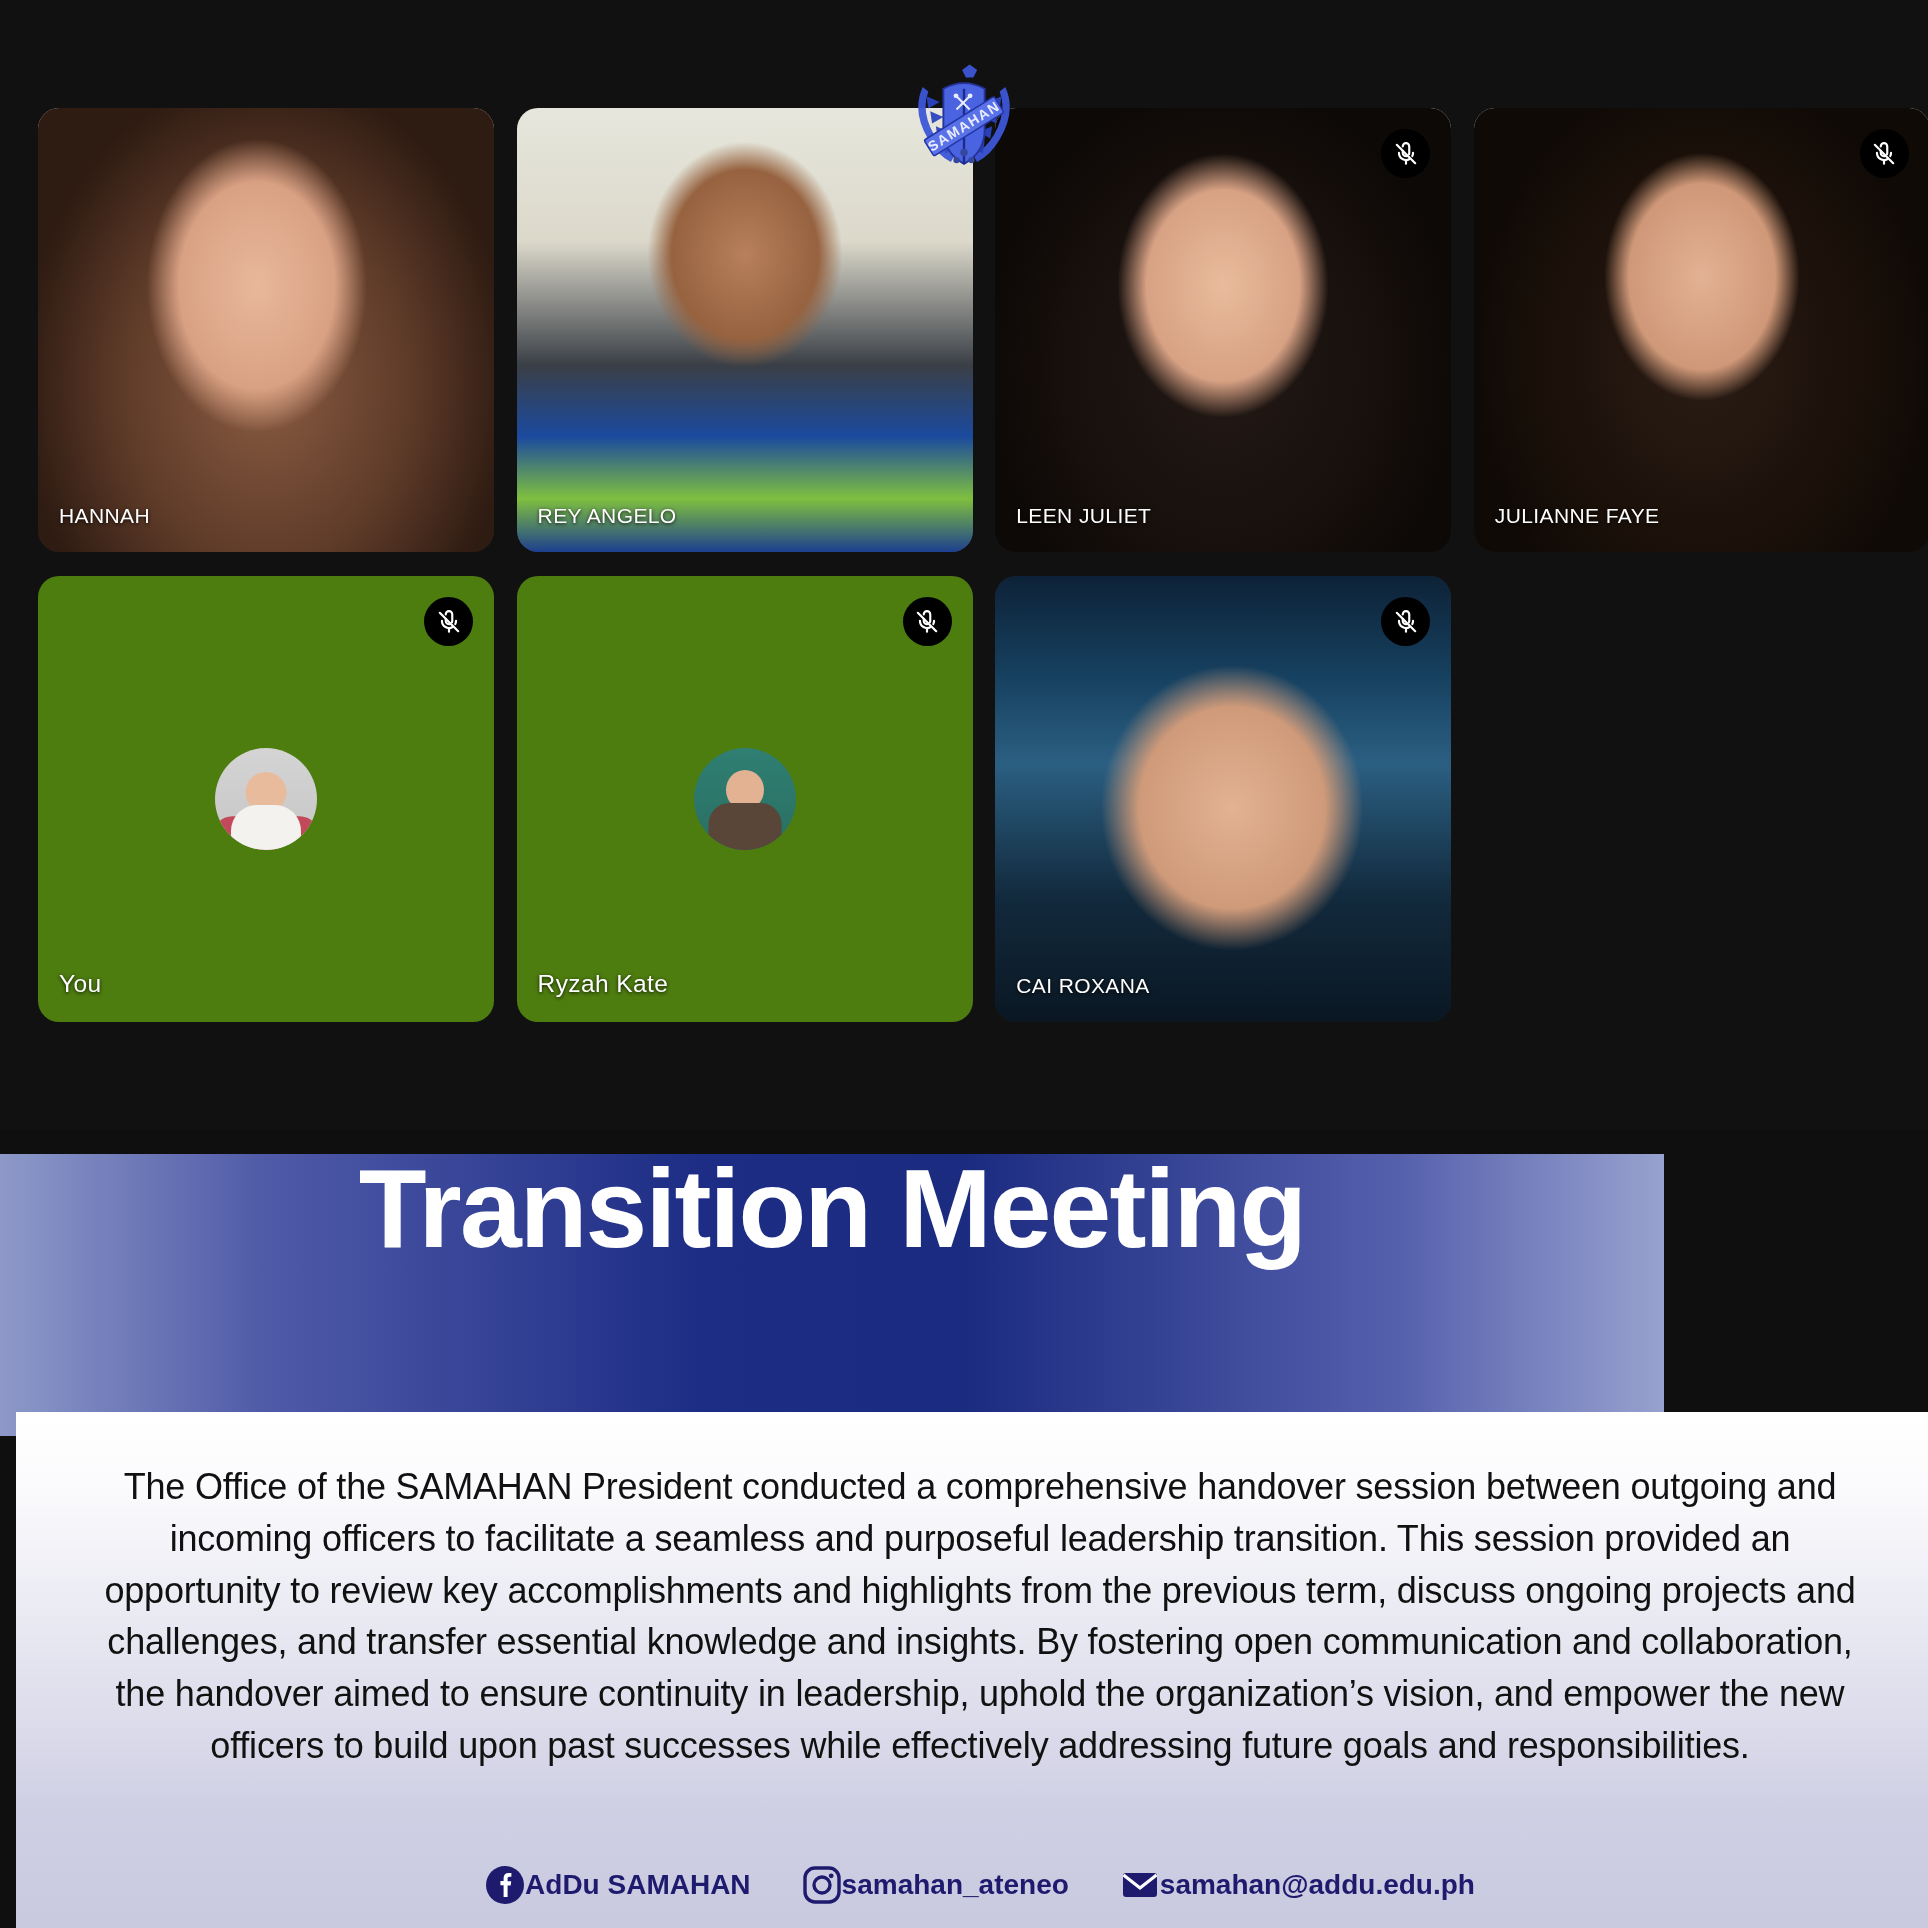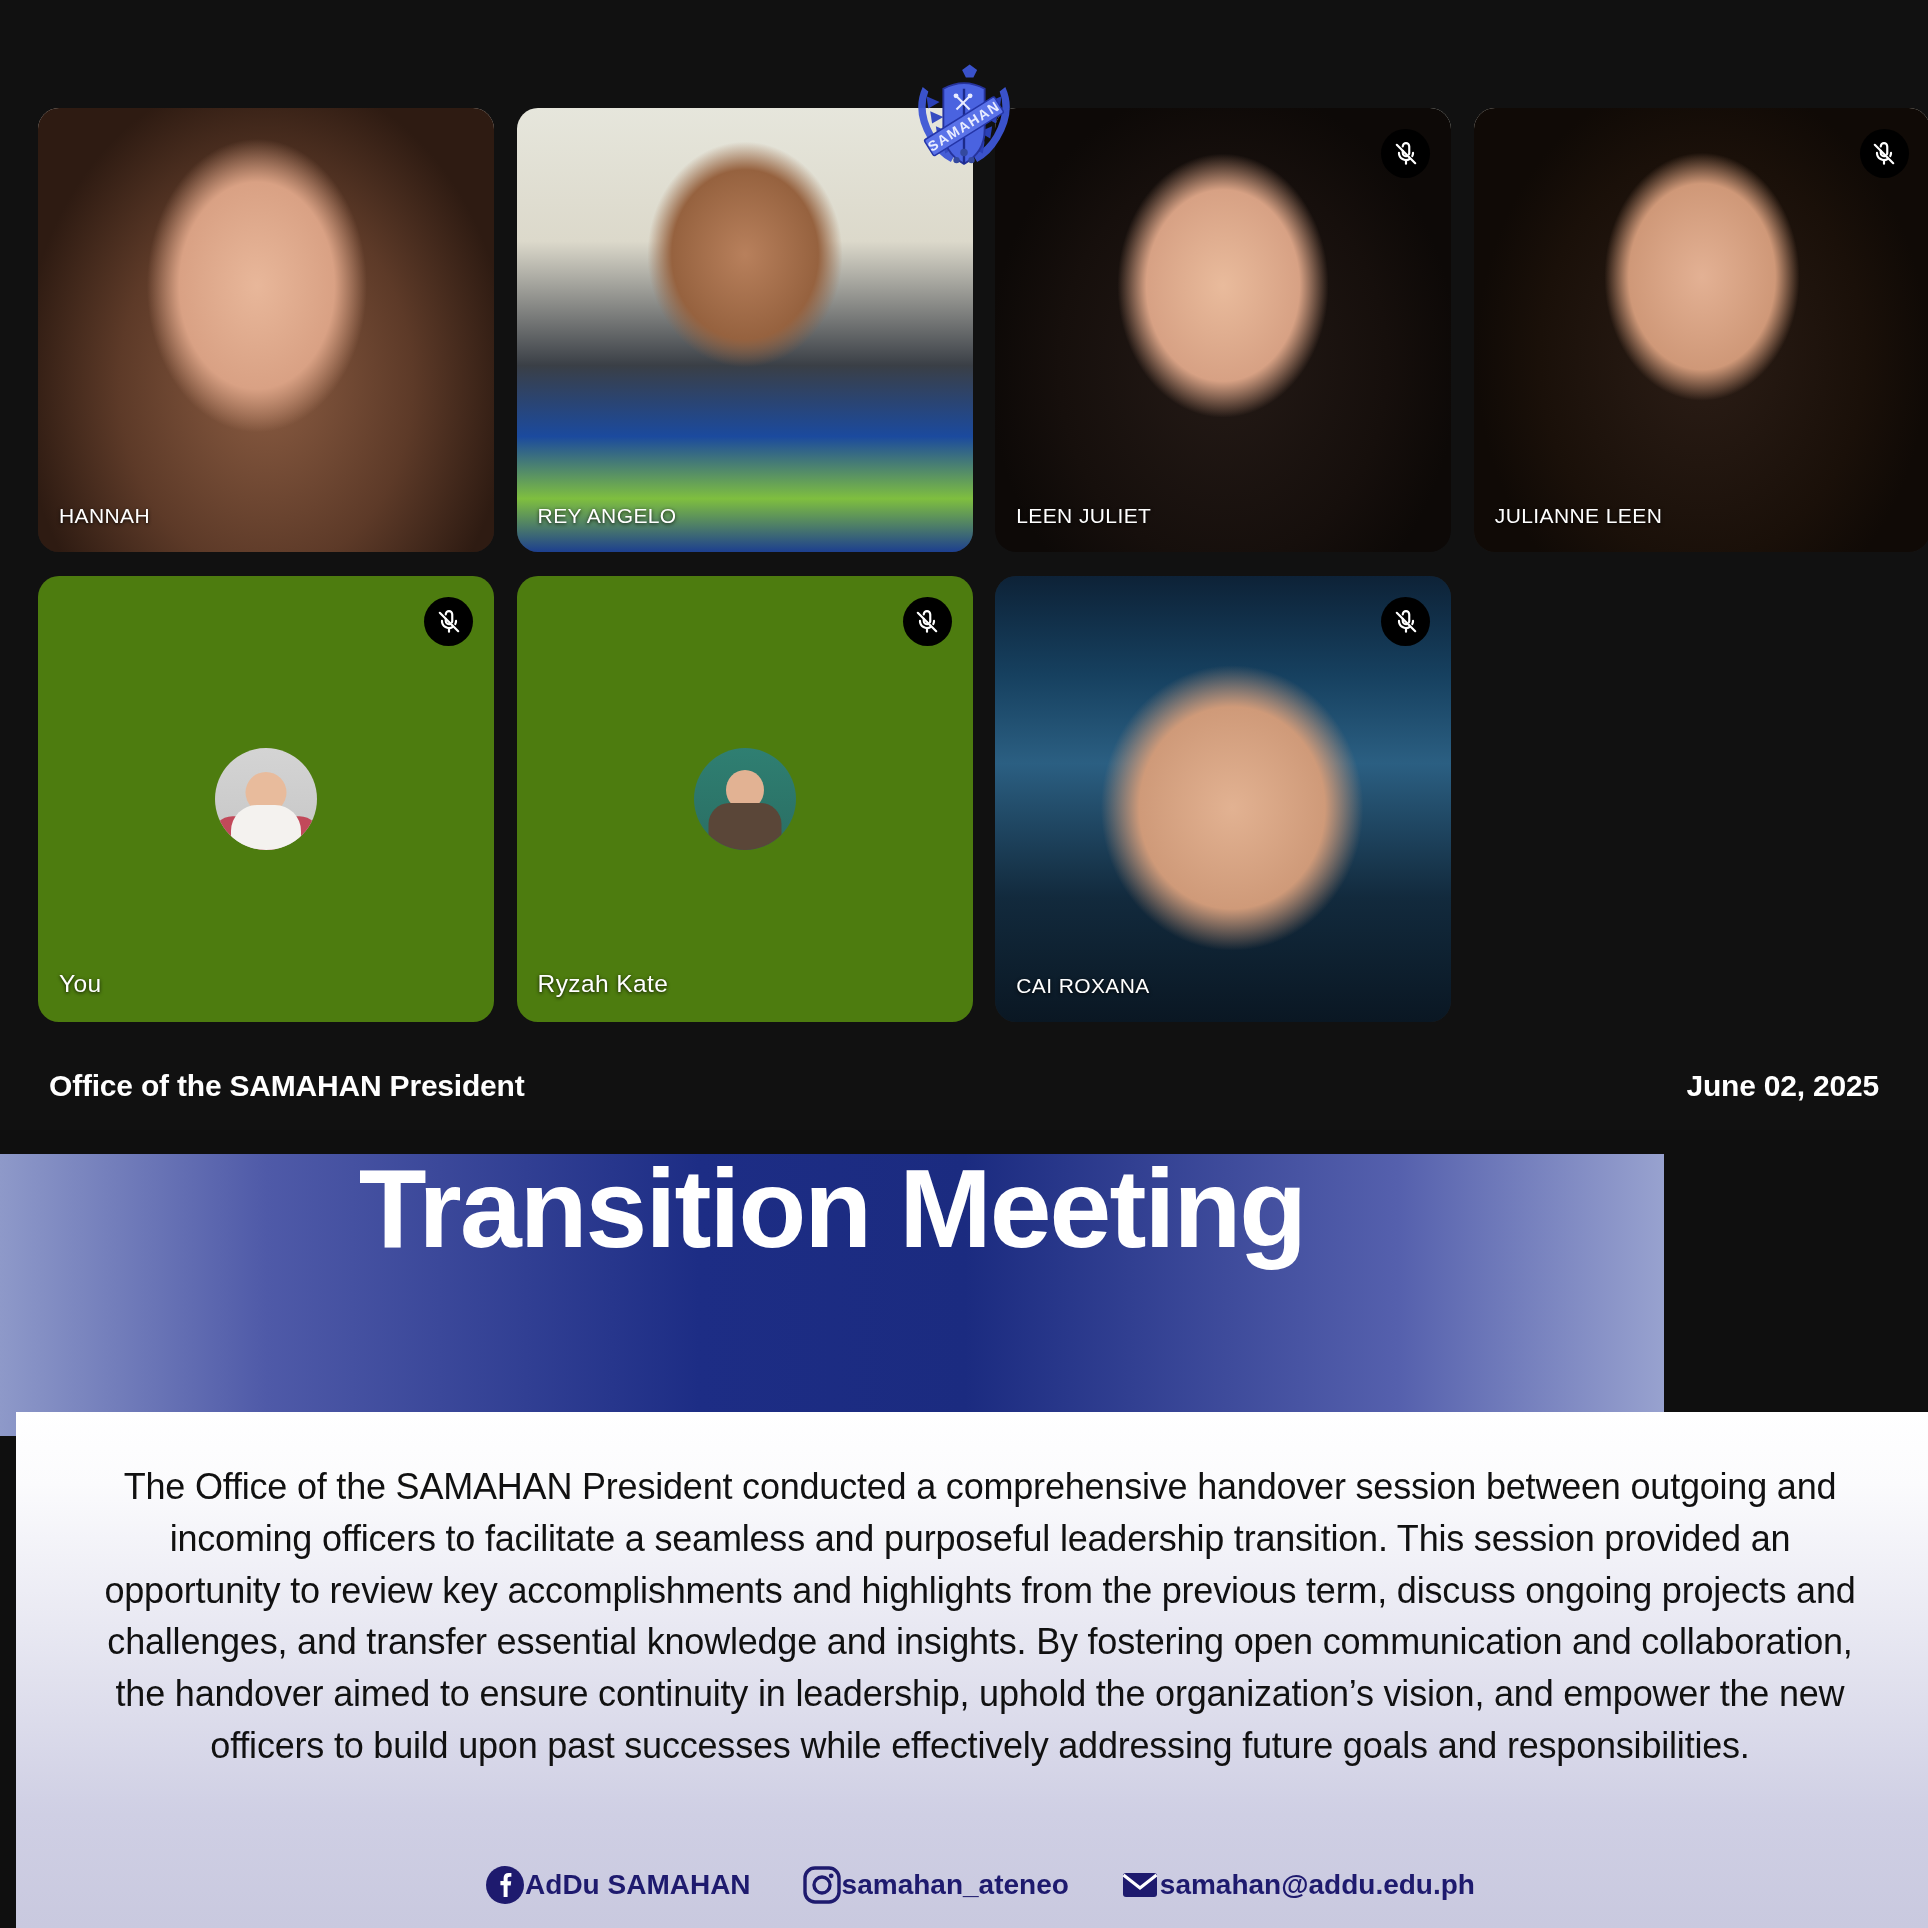--- a/index.html
+++ b/index.html
@@ -202,21 +202,21 @@
         <div class="mic-badge">
           <svg viewBox="0 0 24 24" fill="none" stroke="#fff" stroke-width="2" stroke-linecap="round">
             <path d="M9 5a3 3 0 0 1 6 0v6a3 3 0 0 1-.3 1.3"></path>
             <path d="M9 9v2a3 3 0 0 0 4.2 2.8"></path>
             <path d="M5.5 11a6.5 6.5 0 0 0 9.8 5.6"></path>
             <path d="M18.5 11a6.4 6.4 0 0 1-.7 2.9"></path>
             <path d="M12 18.5V21"></path>
             <path d="M3.5 3.5l17 17"></path>
           </svg>
         </div>
-        <div class="tile-name">JULIANNE LEEN</div>
+        <div class="tile-name">JULIANNE FAYE</div>
       </div>
     </div>
 
     <div class="grid-row row2">
 
       <div class="tile short avatar-tile">
         <div class="avatar av-1"></div>
         <div class="mic-badge">
           <svg viewBox="0 0 24 24" fill="none" stroke="#fff" stroke-width="2" stroke-linecap="round">
             <path d="M9 5a3 3 0 0 1 6 0v6a3 3 0 0 1-.3 1.3"></path>
@@ -254,24 +254,20 @@
             <path d="M5.5 11a6.5 6.5 0 0 0 9.8 5.6"></path>
             <path d="M18.5 11a6.4 6.4 0 0 1-.7 2.9"></path>
             <path d="M12 18.5V21"></path>
             <path d="M3.5 3.5l17 17"></path>
           </svg>
         </div>
         <div class="tile-name">CAI ROXANA</div>
       </div>
     </div>
 
-    <div class="meeting-footer">
-      <div class="mf-text">Office of the SAMAHAN President</div>
-      <div class="mf-text">June 02, 2025</div>
-    </div>
   </div>
 
   <div class="banner">
     <h1>Transition Meeting</h1>
   </div>
 
   <div class="desc-section">
     <p class="desc-text">The Office of the SAMAHAN President conducted a comprehensive handover session between outgoing and incoming officers to facilitate a seamless and purposeful leadership transition. This session provided an opportunity to review key accomplishments and highlights from the previous term, discuss ongoing projects and challenges, and transfer essential knowledge and insights. By fostering open communication and collaboration, the handover aimed to ensure continuity in leadership, uphold the organization’s vision, and empower the new officers to build upon past successes while effectively addressing future goals and responsibilities.</p>
 
     <div class="contact-bar">

